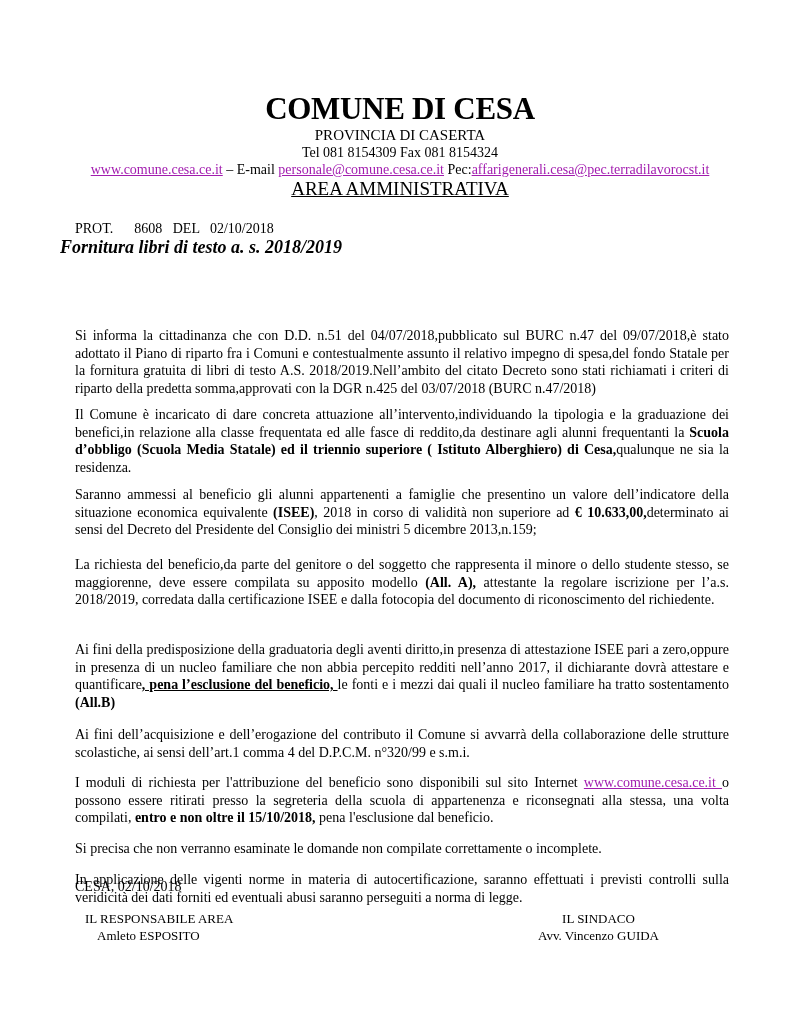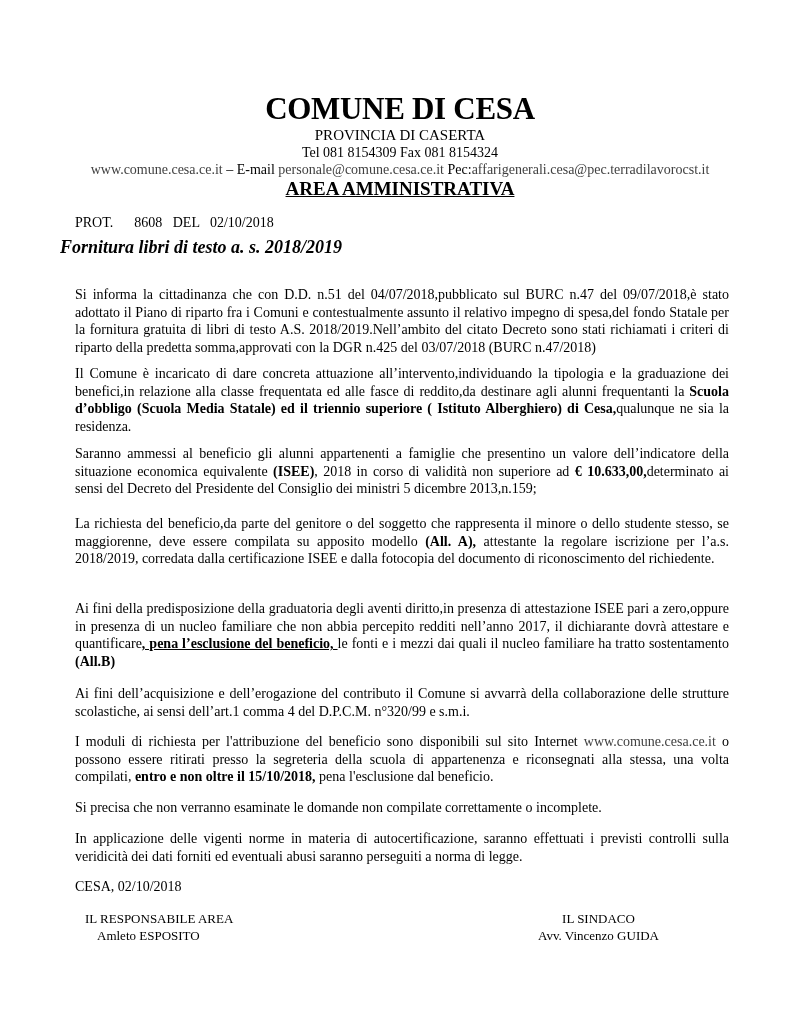--- a/index.html
+++ b/index.html
@@ -4,27 +4,27 @@
 <style>
   html, body { margin: 0; padding: 0; background: #ffffff; }
   body { width: 799px; height: 1034px; position: relative; overflow: hidden;
          font-family: "Liberation Serif", "DejaVu Serif", serif; color: #000; }
   .page { position: absolute; left: 0; top: 0; width: 716px; height: 1034px; }
   .header { position: absolute; left: 60px; top: 92px; width: 680px; text-align: center; }
   .h-title { font-size: 31px; font-weight: bold; line-height: 34px; letter-spacing: -0.3px; }
   .h-prov { font-size: 15px; line-height: 18px; }
   .h-tel { font-size: 14px; line-height: 17px; }
   .h-contacts { font-size: 14px; line-height: 17px; white-space: nowrap; }
-  .link { color: #404040; }
-  .h-area { font-size: 19px; font-weight: bold; line-height: 22px; text-decoration: underline; }
-  .prot { position: absolute; left: 75px; top: 215px; font-size: 14px; white-space: pre; font-family: Liberation Serif, serif; }
+  .link { color: #a21caf; text-decoration: underline; }
+  .h-area { font-size: 19px; font-weight: normal; line-height: 22px; text-decoration: underline; }
+  .prot { position: absolute; left: 75px; top: 221px; font-size: 14px; white-space: pre; font-family: Liberation Serif, serif; }
   .doc-title { position: absolute; left: 60px; top: 231px; width: 680px; text-align: left;
                font-size: 18px; font-weight: bold; line-height: 32px; font-style: italic; }
   .para { position: absolute; left: 75px; width: 654px; font-size: 14px; line-height: 17.6px;
-          text-align: justify; }
+          text-align: justify; margin-top: 41px; }
   .b { font-weight: bold; }
   .u { text-decoration: underline; }
   .sig { position: absolute; top: 910px; font-size: 13px; line-height: 17px; }
   .sig .name { padding-left: 12px; }
   .date { position: absolute; left: 75px; top: 879px; font-size: 14px; }
 </style>
 </head>
 <body>
 
 <div class="page">

